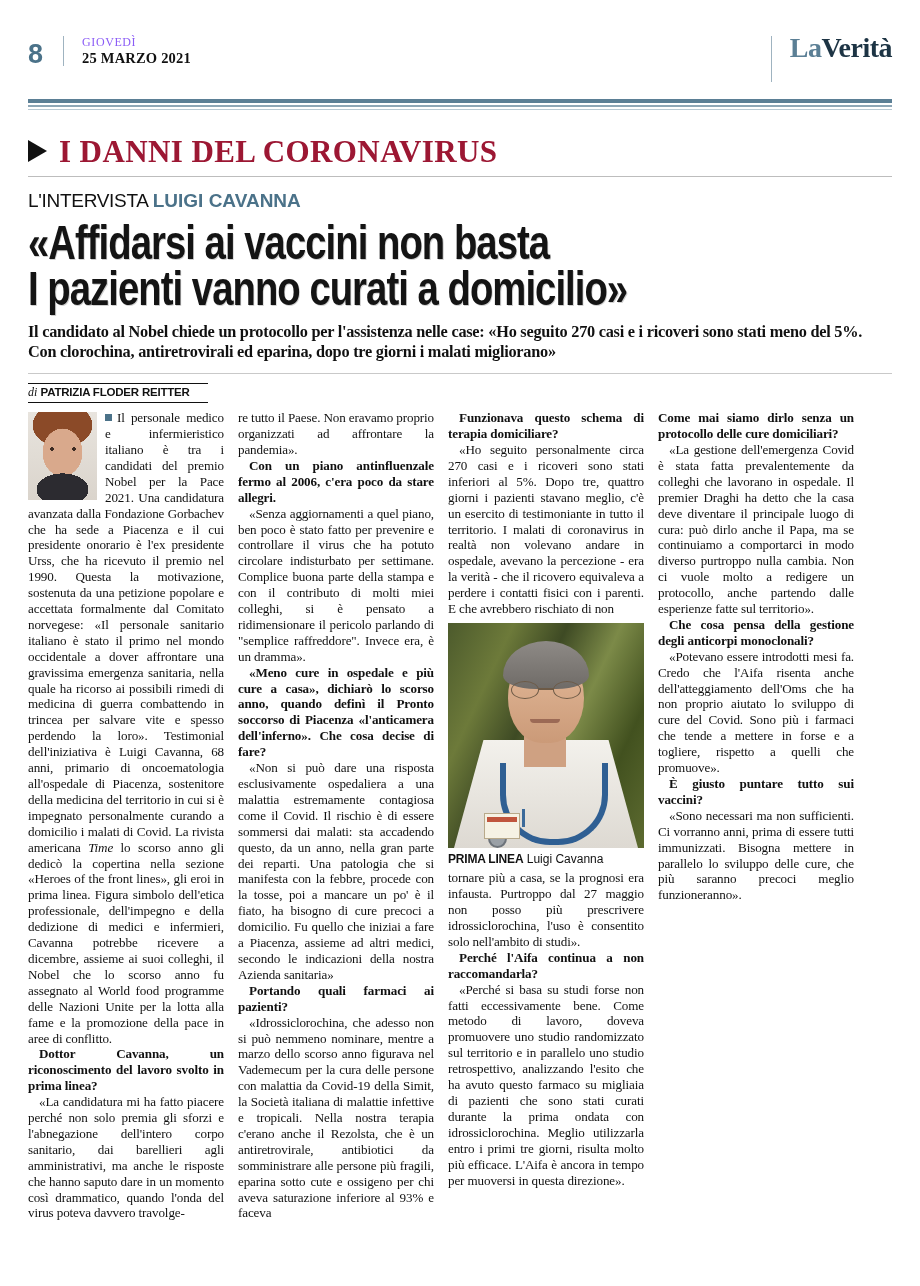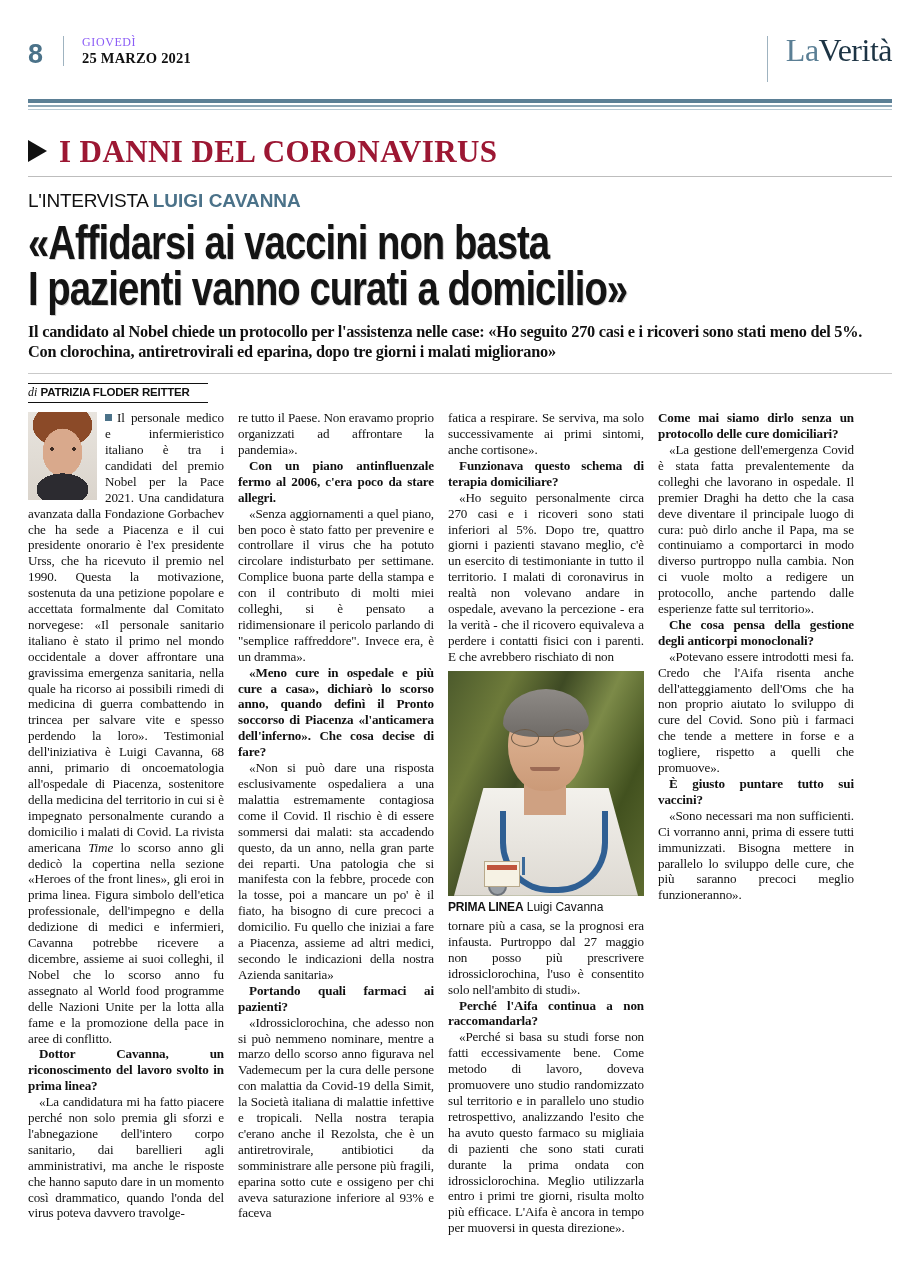--- a/index.html
+++ b/index.html
@@ -30,21 +30,21 @@
   .dow{
     font-family:"Liberation Serif", serif; font-size:12px;
     letter-spacing:.6px; color:#8b5cf6; line-height:1.15;
   }
   .dfull{
     font-family:"Liberation Serif", serif; font-weight:bold;
     font-size:14.5px; letter-spacing:.2px; color:#111; line-height:1.15;
   }
   .mh-right{ display:flex; align-items:flex-start; }
   .mast-rule{ width:1px; background:#9fb3c0; height:46px; margin-right:18px; margin-top:2px;}
-  .logo{ font-family:"Liberation Serif", serif; font-weight:normal; font-size:32px; line-height:1; letter-spacing:-0.5px; }
+  .logo{ font-family:"Liberation Serif", serif; font-weight:bold; font-size:28px; line-height:1; letter-spacing:-0.5px; }
   .logo .la{ color:#5b7f95; }
   .logo .ve{ color:#1d3444; }
 
   .rule-stack{ margin-top:9px; }
   .rule-thick{ height:4px; background:#5b7f95; }
   .rule-gap{ height:2px; background:#ffffff; }
   .rule-thin{ height:1.5px; background:#8ea7b6; }
   .rule-gap2{ height:2px; background:#ffffff; }
   .rule-thin2{ height:1px; background:#b9c9d3; }
 
@@ -256,21 +256,20 @@
       <p>re tutto il Paese. Non eravamo proprio organizzati ad affrontare la pandemia».</p>
       <p class="q">Con un piano antinfluenzale fermo al 2006, c'era poco da stare allegri.</p>
       <p class="ind">«Senza aggiornamenti a quel piano, ben poco è stato fatto per prevenire e controllare il virus che ha potuto circolare indisturbato per settimane. Complice buona parte della stampa e con il contributo di molti miei colleghi, si è pensato a ridimensionare il pericolo parlando di "semplice raffreddore". Invece era, è un dramma».</p>
       <p class="q">«Meno cure in ospedale e più cure a casa», dichiarò lo scorso anno, quando definì il Pronto soccorso di Piacenza «l'anticamera dell'inferno». Che cosa decise di fare?</p>
       <p class="ind">«Non si può dare una risposta esclusivamente ospedaliera a una malattia estremamente contagiosa come il Covid. Il rischio è di essere sommersi dai malati: sta accadendo questo, da un anno, nella gran parte dei reparti. Una patologia che si manifesta con la febbre, procede con la tosse, poi a mancare un po' è il fiato, ha bisogno di cure precoci a domicilio. Fu quello che iniziai a fare a Piacenza, assieme ad altri medici, secondo le indicazioni della nostra Azienda sanitaria»</p>
       <p class="q">Portando quali farmaci ai pazienti?</p>
       <p class="ind">«Idrossiclorochina, che adesso non si può nemmeno nominare, mentre a marzo dello scorso anno figurava nel Vademecum per la cura delle persone con malattia da Covid-19 della Simit, la Società italiana di malattie infettive e tropicali. Nella nostra terapia c'erano anche il Rezolsta, che è un antiretrovirale, antibiotici da somministrare alle persone più fragili, eparina sotto cute e ossigeno per chi aveva saturazione inferiore al 93% e faceva</p>
     </div>
 
     <div class="col">
-      <p>fatica a respirare. Se serviva, ma solo successivamente ai primi sintomi, anche cortisone».</p>
       <p class="q">Funzionava questo schema di terapia domiciliare?</p>
       <p class="ind">«Ho seguito personalmente circa 270 casi e i ricoveri sono stati inferiori al 5%. Dopo tre, quattro giorni i pazienti stavano meglio, c'è un esercito di testimoniante in tutto il territorio. I malati di coronavirus in realtà non volevano andare in ospedale, avevano la percezione - era la verità - che il ricovero equivaleva a perdere i contatti fisici con i parenti. E che avrebbero rischiato di non</p>
 
       <div class="photo-wrap">
         <div class="photo">
           <div class="coat"></div>
           <div class="neck"></div>
           <div class="head"></div>
           <div class="hair"></div>
           <div class="glasses">

